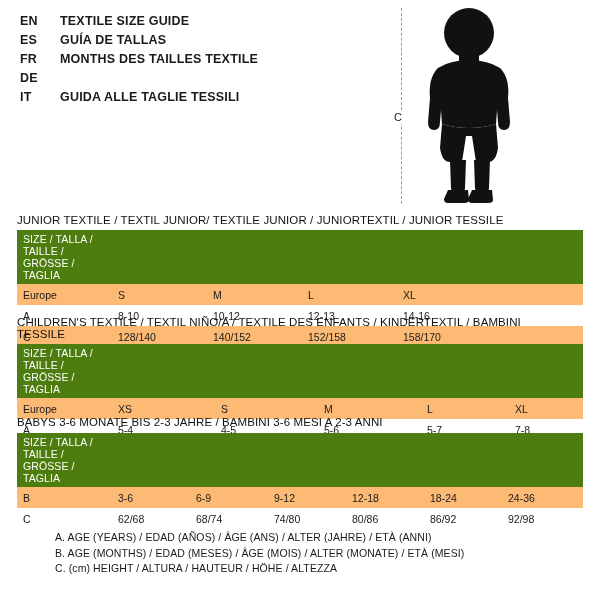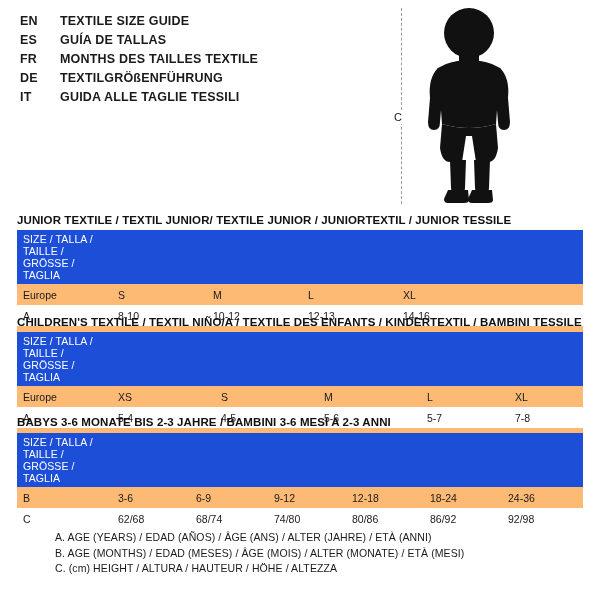--- a/index.html
+++ b/index.html
@@ -74,40 +74,40 @@
   }
   .silhouette {
     position: absolute;
     left: 30px;
     top: 0px;
   }
 
   
   .sec-title {
     font-size: 11.5px;
-    font-weight: bold;
+    font-weight: normal;
     letter-spacing: 0.1px;
     color: #111;
-    margin: 0 0 4px 0;
+    margin: 0 12px 4px 0;
   }
 
   
   table.size-table {
     border-collapse: collapse;
     width: 566px;
     table-layout: fixed;
     font-size: 10.5px;
   }
   table.size-table td {
     padding: 3px 0 3px 6px;
     vertical-align: middle;
     height: 15px;
   }
   tr.header-row td {
-    background: #1d4ed8;
+    background: #4d7c0f;
     color: #ffffff;
     font-weight: normal;
     font-size: 10.5px;
     letter-spacing: 0.1px;
   }
   tr.shade td { background: #fdba74; }
   tr.plain td { background: #ffffff; }
 
   .block { margin-bottom: 2px; }
 
@@ -138,21 +138,20 @@
     <div class="lang-row">
       <span class="lang-code">ES</span>
       <span class="lang-text">GUÍA DE TALLAS</span>
     </div>
     <div class="lang-row">
       <span class="lang-code">FR</span>
       <span class="lang-text">MONTHS DES TAILLES TEXTILE</span>
     </div>
     <div class="lang-row">
       <span class="lang-code">DE</span>
-      <span class="lang-text">TEXTILGRÖßENFÜHRUNG</span>
     </div>
     <div class="lang-row">
       <span class="lang-code">IT</span>
       <span class="lang-text">GUIDA ALLE TAGLIE TESSILI</span>
     </div>
   </div>
 
   <div class="figure-area">
     <div class="dashed-line"></div>
     <div class="c-label">C</div>

